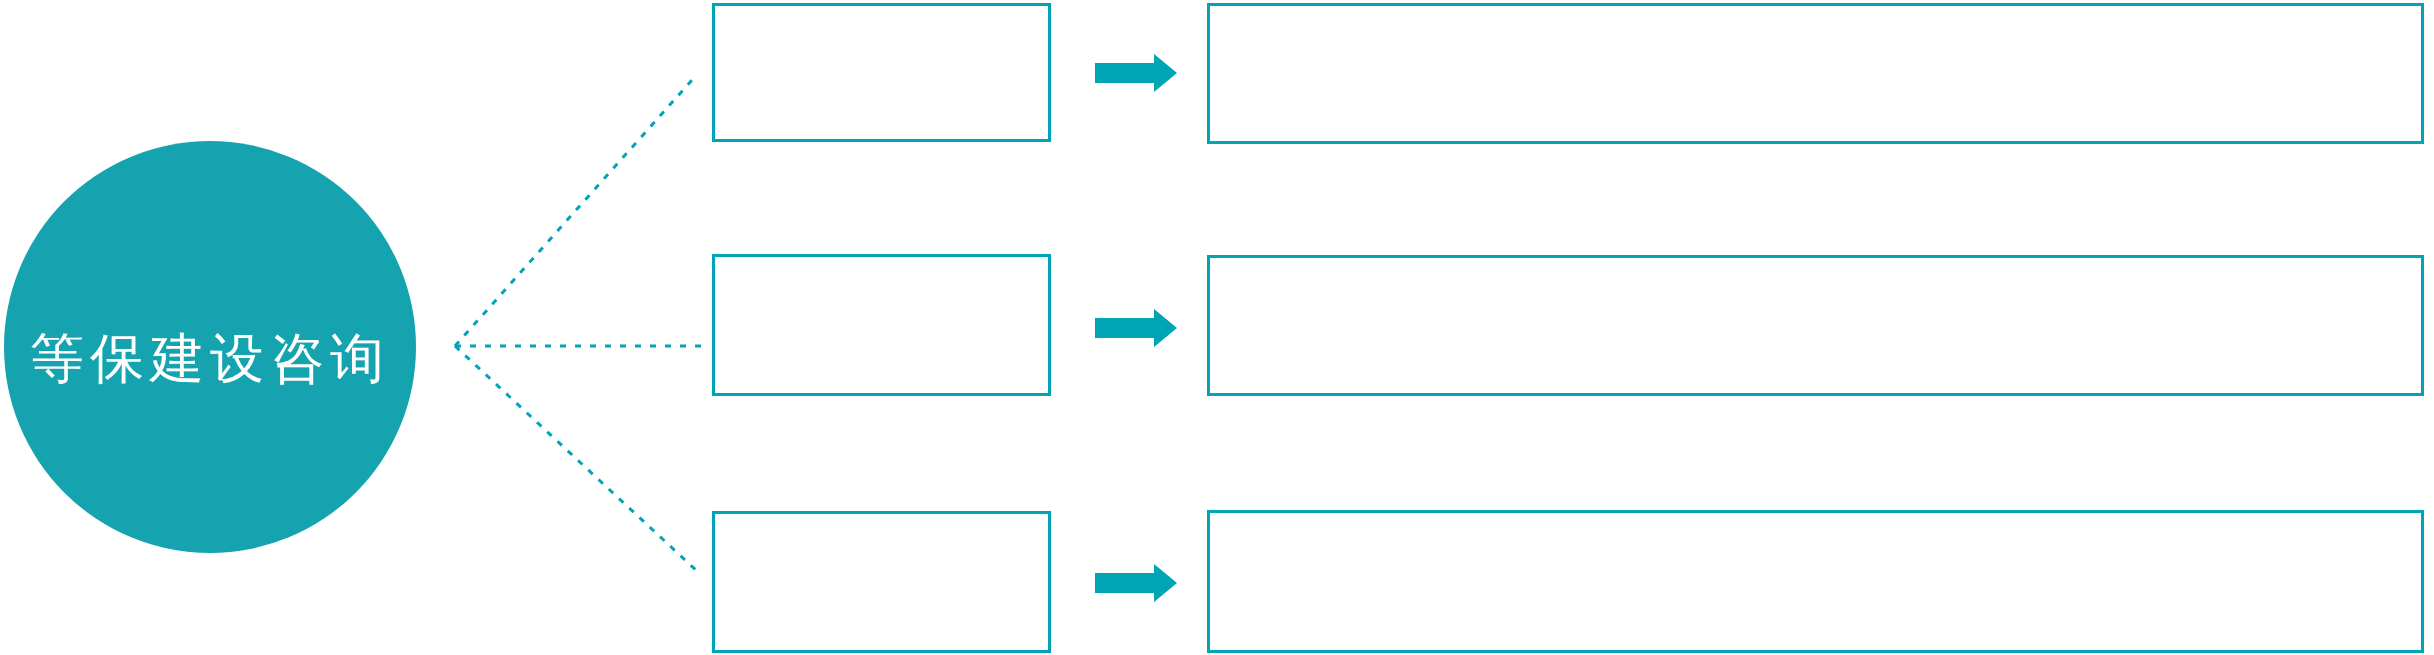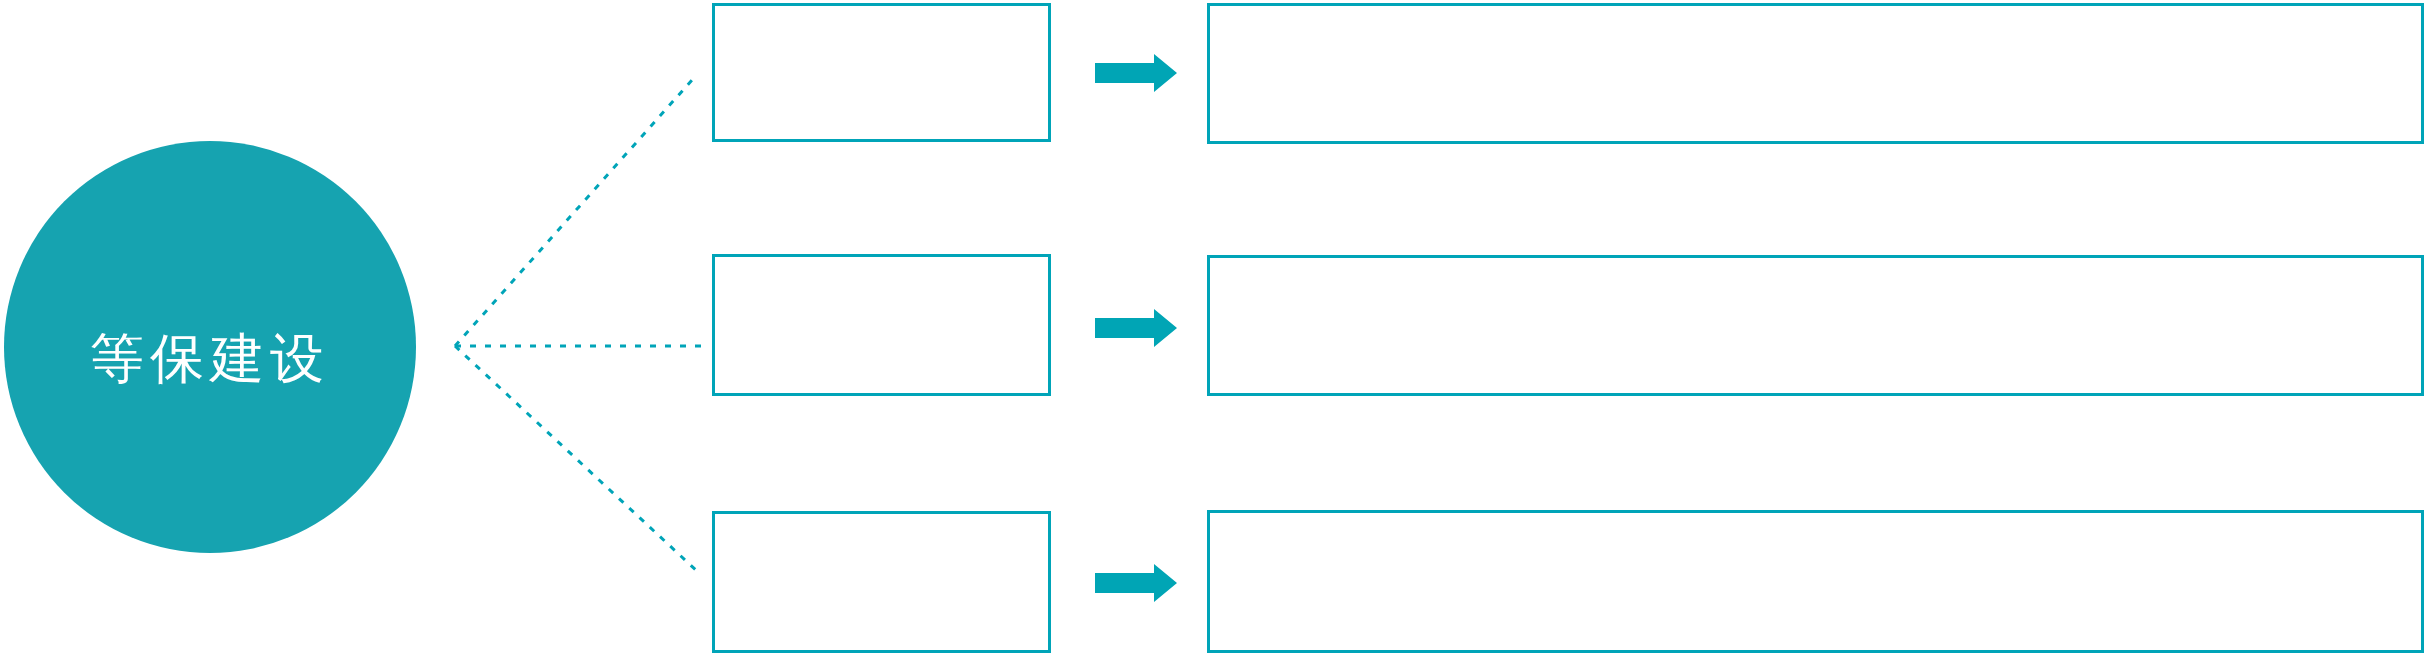--- a/index.html
+++ b/index.html
@@ -86,20 +86,21 @@
 <div class="canvas">
 
   <svg class="connectors" viewBox="0 0 2434 655" xmlns="http://www.w3.org/2000/svg" aria-hidden="true">
     <path d="M455,346 L692,80" stroke="#00a4b8" stroke-width="3" stroke-dasharray="6 8" fill="none"></path>
     <path d="M455,346 L706,346" stroke="#00a4b8" stroke-width="3" stroke-dasharray="6 9" fill="none"></path>
     <path d="M455,346 L698,572" stroke="#00a4b8" stroke-width="3" stroke-dasharray="6 8" fill="none"></path>
   </svg>
 
   <div class="hub-circle">
     <div class="hub-line">等保建设</div>
+    <div class="hub-line">咨询</div>
   </div>
 
   <div class="box small-box sb-1">
     <div class="box-label"></div>
   </div>
   <svg class="arrow ar-1" viewBox="0 0 82 38" xmlns="http://www.w3.org/2000/svg" aria-hidden="true">
     <polygon points="0,9 59,9 59,0 82,19 59,38 59,29 0,29" fill="#00a5b5"></polygon>
   </svg>
   <div class="box large-box lb-1">
     <div class="box-label"></div>

